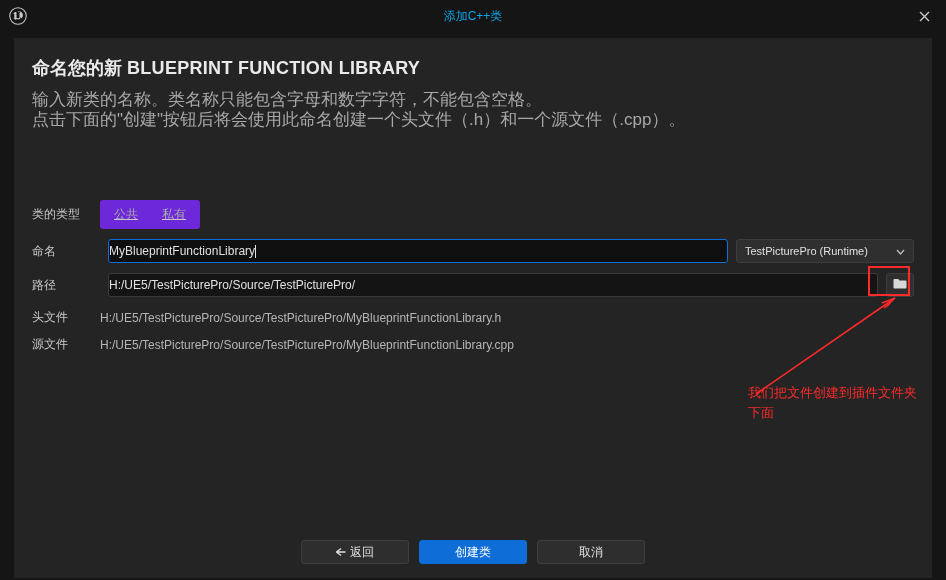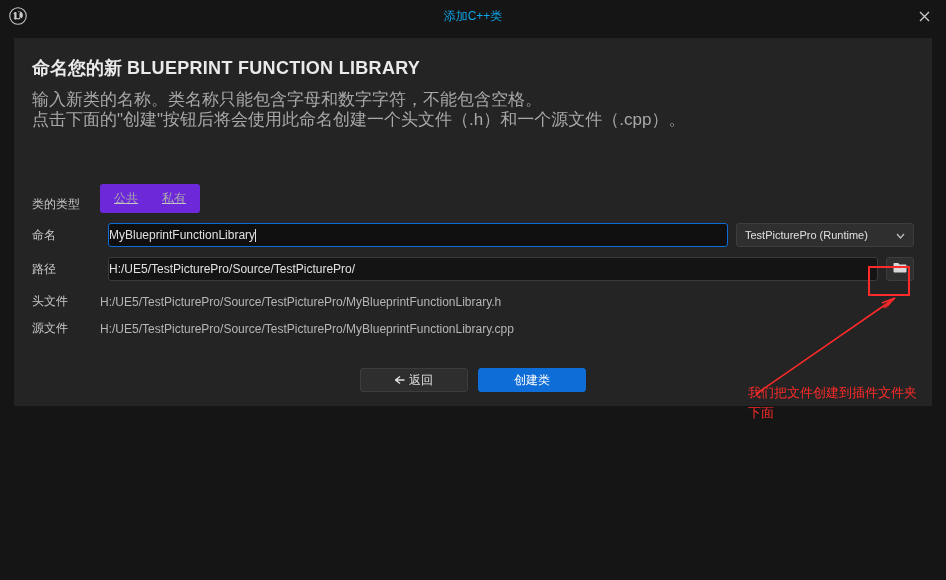--- a/index.html
+++ b/index.html
@@ -39,21 +39,21 @@
     display: flex;
     align-items: center;
     justify-content: center;
     color: #ccc;
     font-size: 14px;
     cursor: pointer;
   }
   .panel {
     margin: 6px 14px 14px 14px;
     background: #242424;
-    height: 368px;
+    height: 540px;
     padding: 18px 18px 14px 18px;
     position: relative;
     display:flex;
     flex-direction:column;
   }
   .panel-header {
     font-size: 18px;
     font-weight: 600;
     color: #eaeaea;
     margin-bottom: 10px;
@@ -67,22 +67,23 @@
     font-size: 17px;
     color: #a8a8a8;
     line-height: 20px;
     margin-bottom: 54px;
   }
   .form {
     font-size: 12px;
   }
   .row {
     display: flex;
-    align-items: flex-end;
+    align-items: center;
     margin-bottom: 10px;
+    margin-top: 16px;
   }
   .row .label {
     width: 68px;
     color: #c8c8c8;
   }
   .type-tabs {
     background: #6d28d9;
     border-radius: 3px;
     display: inline-flex;
     padding: 2px;
@@ -308,15 +309,18 @@
       <span class="back-arrow">
         <svg width="10" height="8" viewBox="0 0 10 8">
             <path d="M5 0.5 L0.5 4 L5 7.5 M0.5 4 H9.5" stroke="#e0e0e0" stroke-width="1.3" fill="none"></path>
           </svg>
       </span>
       <span>返回</span>
     </div>
     <div class="btn primary">
       <span>创建类</span>
     </div>
+    <div class="btn">
+      <span>取消</span>
+    </div>
   </div>
 
 </div>
 
 </body></html>

